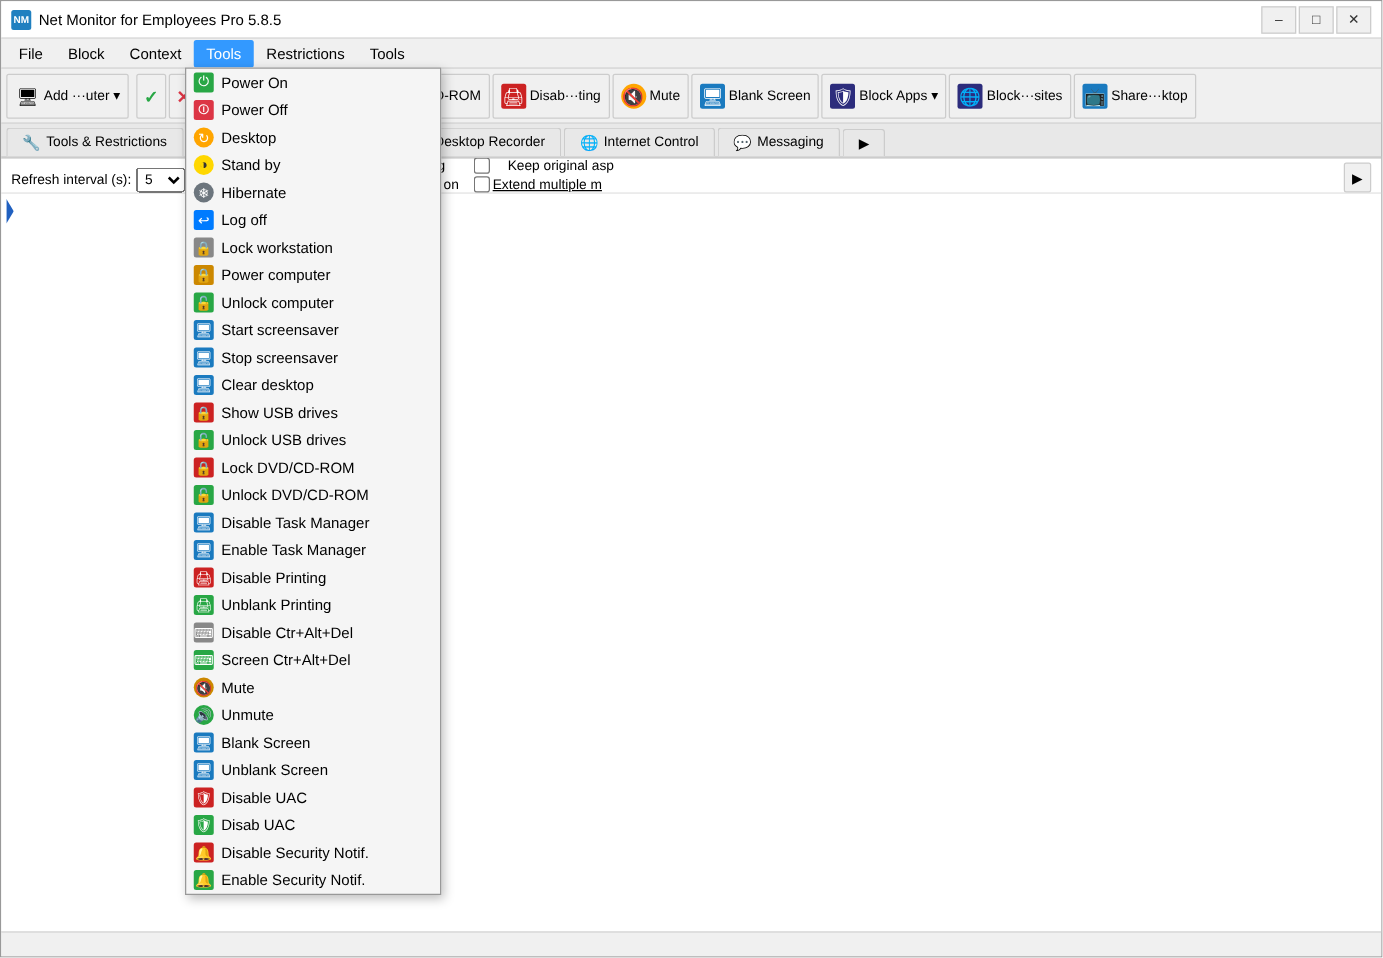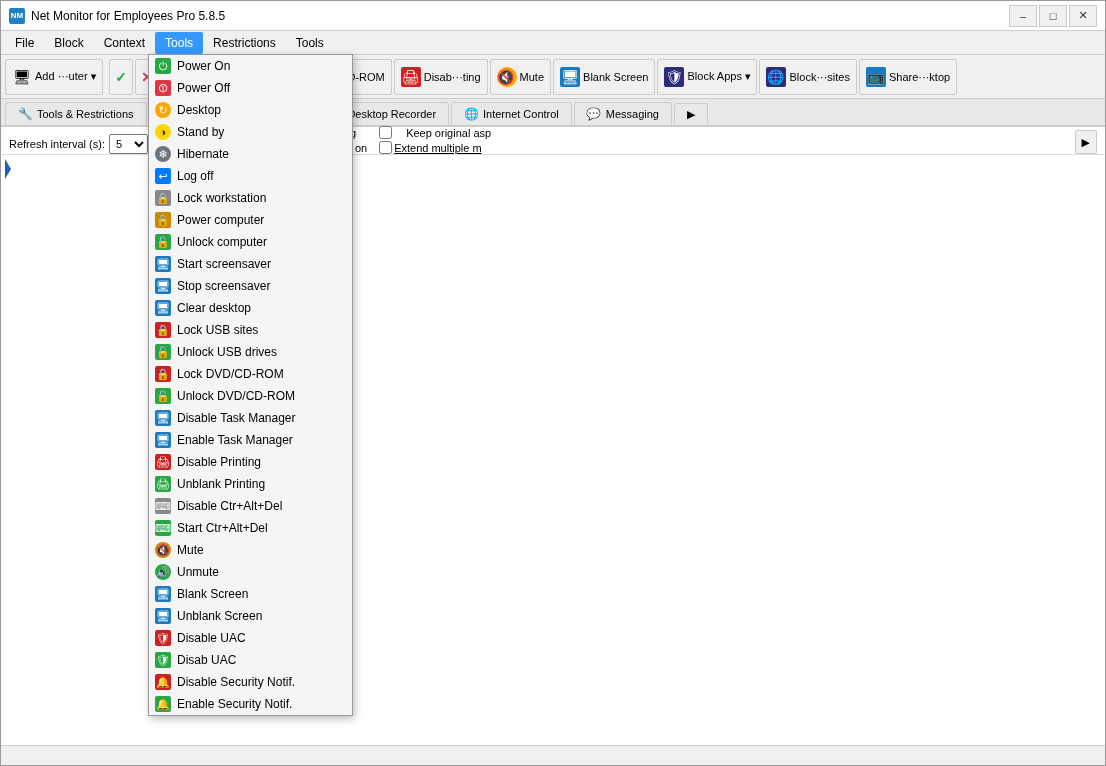--- a/index.html
+++ b/index.html
@@ -502,21 +502,21 @@
   <div class="dropdown-item">
     <div class="dropdown-item-icon icon-stop-ss">🖥</div>
     <span>Stop screensaver</span>
   </div>
   <div class="dropdown-item">
     <div class="dropdown-item-icon icon-clear-desk">🖥</div>
     <span>Clear desktop</span>
   </div>
   <div class="dropdown-item">
     <div class="dropdown-item-icon icon-lock-usb">🔒</div>
-    <span>Lock USB sites</span>
+    <span>Show USB drives</span>
   </div>
   <div class="dropdown-item">
     <div class="dropdown-item-icon icon-unlock-usb">🔓</div>
     <span>Unlock USB drives</span>
   </div>
   <div class="dropdown-item">
     <div class="dropdown-item-icon icon-lock-dvd">🔒</div>
     <span>Lock DVD/CD-ROM</span>
   </div>
   <div class="dropdown-item">
@@ -538,21 +538,21 @@
   <div class="dropdown-item">
     <div class="dropdown-item-icon icon-enable-print">🖨</div>
     <span>Unblank Printing</span>
   </div>
   <div class="dropdown-item">
     <div class="dropdown-item-icon icon-disable-cad">⌨</div>
     <span>Disable Ctr+Alt+Del</span>
   </div>
   <div class="dropdown-item">
     <div class="dropdown-item-icon icon-enable-cad">⌨</div>
-    <span>Start Ctr+Alt+Del</span>
+    <span>Screen Ctr+Alt+Del</span>
   </div>
   <div class="dropdown-item">
     <div class="dropdown-item-icon icon-mute">🔇</div>
     <span>Mute</span>
   </div>
   <div class="dropdown-item">
     <div class="dropdown-item-icon icon-unmute">🔊</div>
     <span>Unmute</span>
   </div>
   <div class="dropdown-item">

